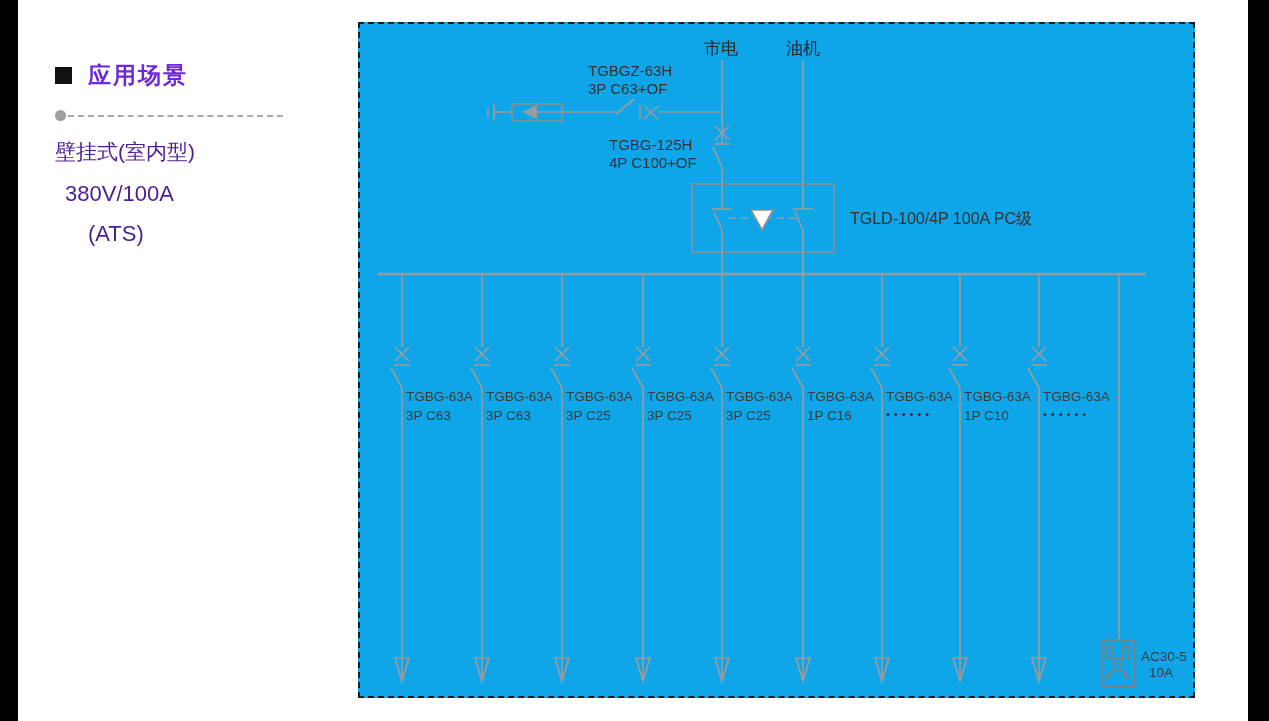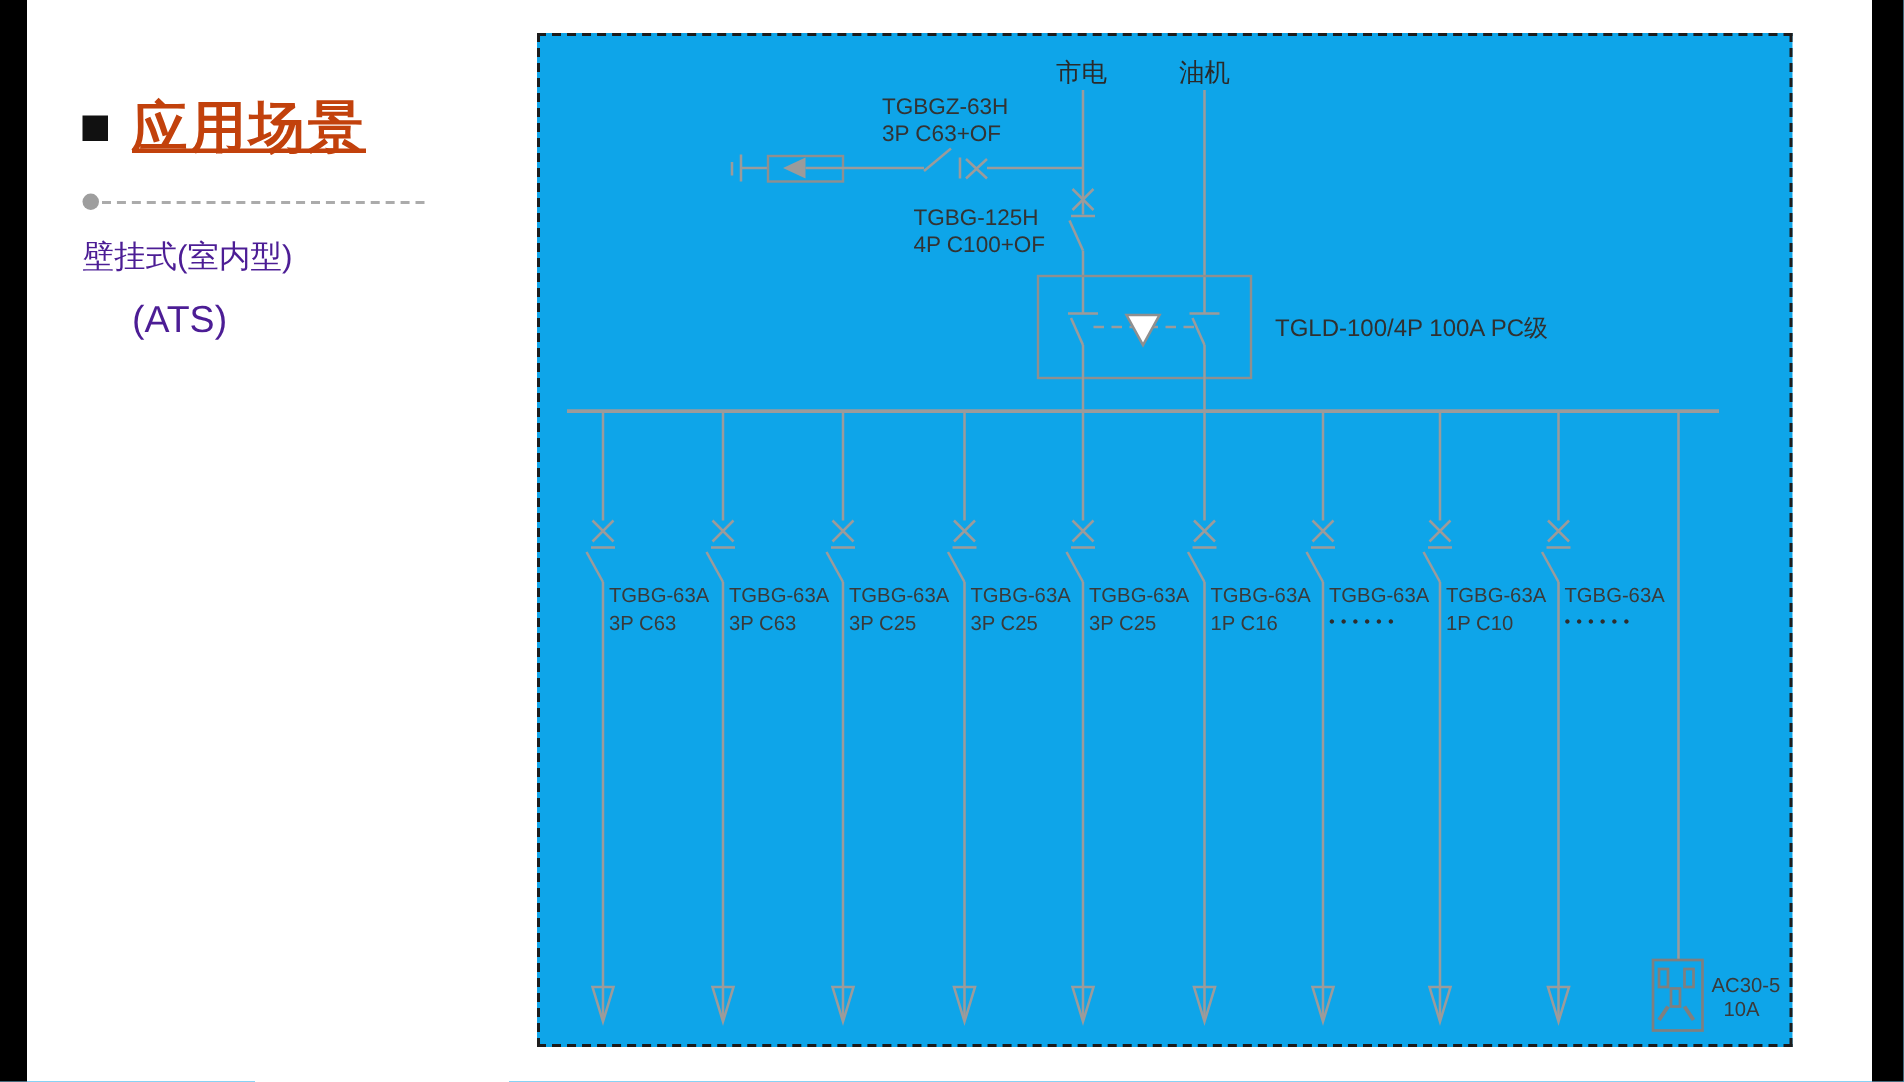--- a/index.html
+++ b/index.html
@@ -8,28 +8,28 @@
     font-family:"Liberation Sans", sans-serif;overflow:hidden;
   }
   .edge-bar{position:absolute;top:0;bottom:0;background:#000;}
   .edge-bar.left{left:0;width:18px;}
   .edge-bar.right{left:1248px;width:21px;}
 
   
   .panel{position:absolute;left:55px;top:60px;width:250px;color:#1d1d1d;}
   .title-row{display:flex;align-items:center;gap:16px;}
   .title-row .sq{width:17px;height:17px;background:#111;display:inline-block;flex:0 0 auto;}
-  .title-row h1{margin:0;font-size:37px;font-weight:bold;color:#c2410c;letter-spacing:2px;text-decoration:underline;}
+  .title-row h1{margin:0;font-size:23px;font-weight:bold;color:#6d28d9;letter-spacing:2px;}
   .divider{display:flex;align-items:center;margin-top:19px;width:228px;}
   .divider .dot{width:11px;height:11px;border-radius:50%;background:#9e9e9e;flex:0 0 auto;}
   .divider .dash{flex:1;border-top:2px dashed #ababab;margin-left:2px;}
   .panel p{margin:0;color:#4c1d95;}
   .panel .l1{margin-top:17px;font-size:21px;}
   .panel .l2{margin-top:15px;font-size:22px;padding-left:10px;}
-  .panel .l3{margin-top:14px;font-size:25px;padding-left:33px;}
+  .panel .l3{margin-top:14px;font-size:22px;padding-left:33px;}
 
   
   .diagram{
     position:absolute;left:358px;top:22px;width:833px;height:672px;
     border:2px dashed #1c1c1c;background:#0ea5e9;
   }
   .diagram svg{position:absolute;left:0;top:0;width:100%;height:100%;}
 
   svg line, svg path, svg polyline{stroke:#9b9b9b;stroke-width:1.7;fill:none;}
   svg rect{stroke:#8f8f8f;stroke-width:1.6;fill:none;}
@@ -56,20 +56,21 @@
 <aside class="panel">
   <div class="title-row">
     <span class="sq"></span>
     <h1>应用场景</h1>
   </div>
   <div class="divider">
     <span class="dot"></span>
     <span class="dash"></span>
   </div>
   <p class="l1">壁挂式(室内型)</p>
+  <p class="l2">380V/100A</p>
   <p class="l3">(ATS)</p>
 </aside>
 
 <div class="diagram">
   <svg viewBox="358 22 833 672">
 
     <text x="719" y="52" text-anchor="middle" class="t17">市电</text>
     <text x="801" y="52" text-anchor="middle" class="t17">油机</text>
 
     <g>

